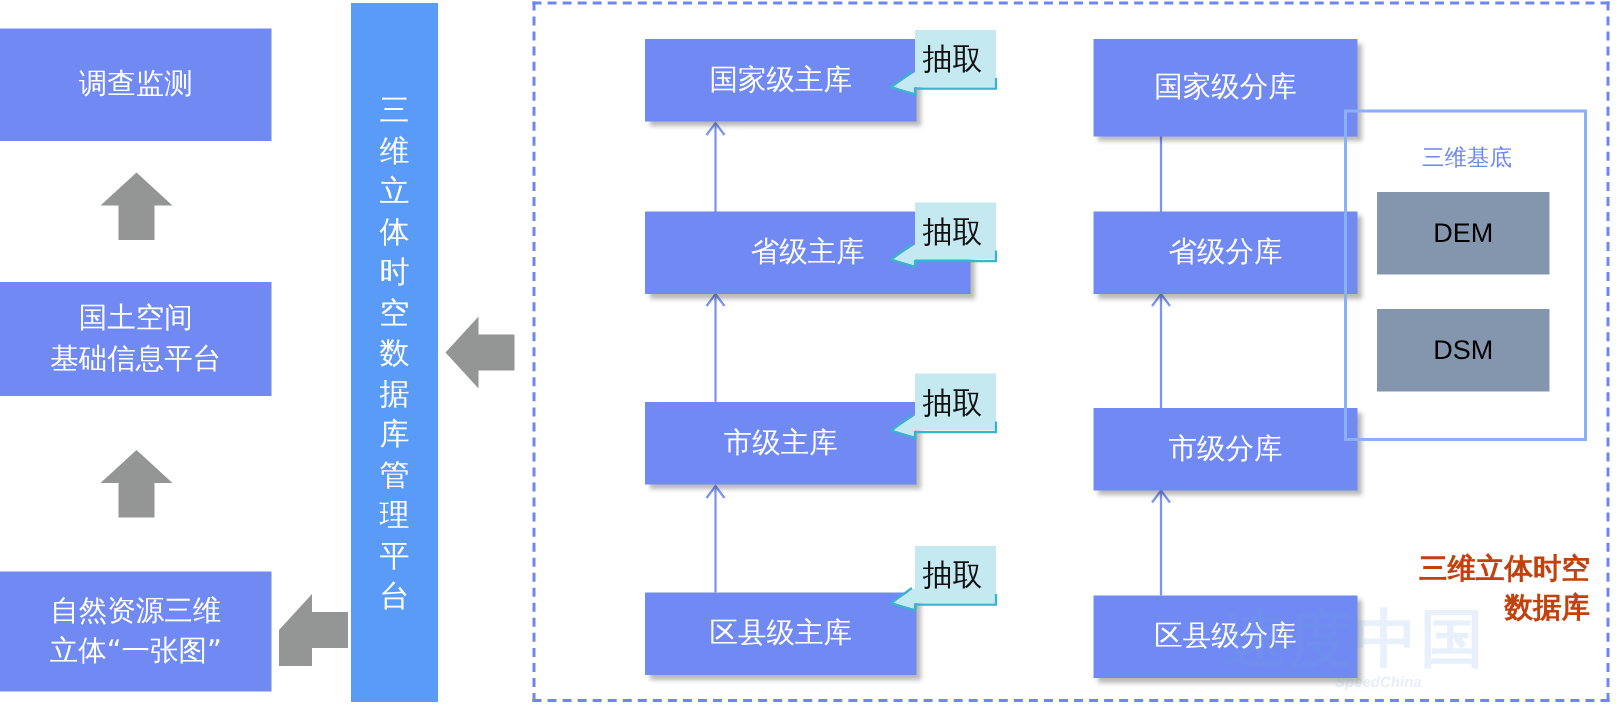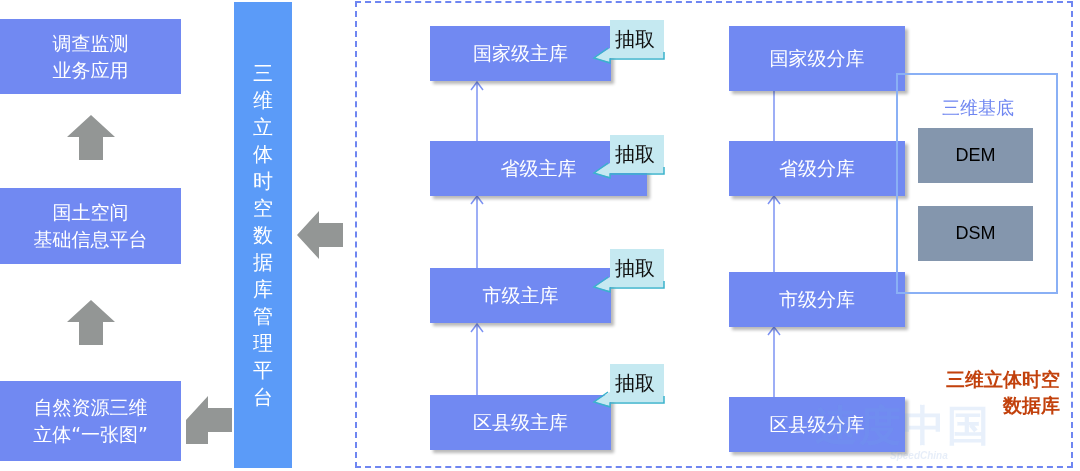--- a/index.html
+++ b/index.html
@@ -15,38 +15,37 @@
   .vbar span { display: block; }
   .dashed { position: absolute; left: 355px; top: 1px; width: 718px; height: 467px;
             border: 2px dashed #6f86f1; box-sizing: border-box; }
   .callout { position: absolute; width: 74px; height: 48px; }
   .callout .lbl { position: absolute; left: 18px; top: 4px; width: 50px; height: 34px;
                   display: flex; align-items: center; justify-content: center;
                   font-size: 20px; color: #111; }
   .base-frame { position: absolute; left: 896px; top: 73px; width: 162px; height: 221px;
                 border: 2px solid #8ab0f5; box-sizing: border-box; }
   .base-title { position: absolute; left: 896px; top: 96px; width: 164px; text-align: center;
-                color: #6f86f1; font-size: 18px; }
+                color: #6f86f1; font-size: 15px; }
   .gray { position: absolute; background: #8496ad; color: #000000; display: flex; align-items: center;
           justify-content: center; font-size: 18px; font-family: "Liberation Sans", sans-serif; }
   .db-title { position: absolute; left: 900px; top: 366px; width: 160px; text-align: right;
               color: #c2410c; font-weight: bold; font-size: 19px; line-height: 26px; }
   .watermark { position: absolute; left: 815px; top: 398px; color: rgba(110,160,230,0.16);
                font-size: 42px; font-weight: bold; letter-spacing: 2px; }
   .watermark-sub { position: absolute; left: 890px; top: 450px; color: rgba(120,160,220,0.18);
                    font-size: 10px; font-style: italic; font-weight: bold;
                    font-family: "Liberation Sans", sans-serif; }
   svg { position: absolute; overflow: visible; }
 </style>
 </head>
 <body>
 
 <div class="box" style="left:0;top:19px;width:181px;height:75px;flex-direction:column;text-align:right;">
   <span>调查监测</span>
-  <span>业务应用</span>
 </div>
 <div class="box" style="left:0;top:188px;width:181px;height:76px;flex-direction:column;">
   <span>国土空间</span>
   <span>基础信息平台</span>
 </div>
 <div class="box" style="left:0;top:381px;width:181px;height:80px;flex-direction:column;">
   <span>自然资源三维</span>
   <span>立体“一张图”</span>
 </div>
 

